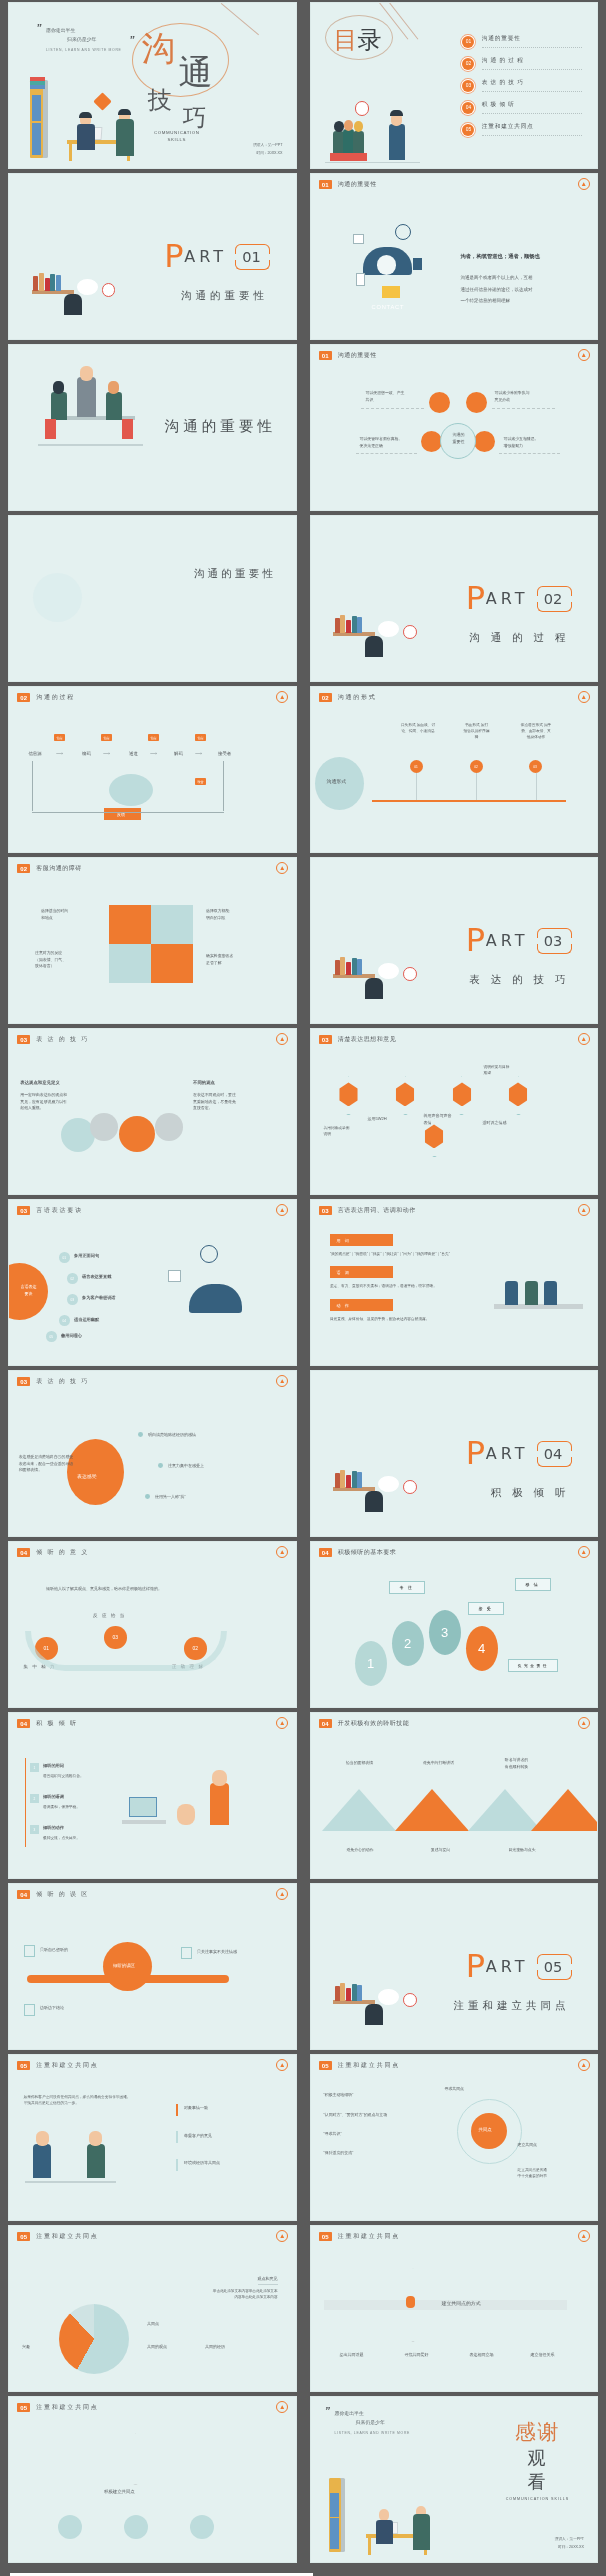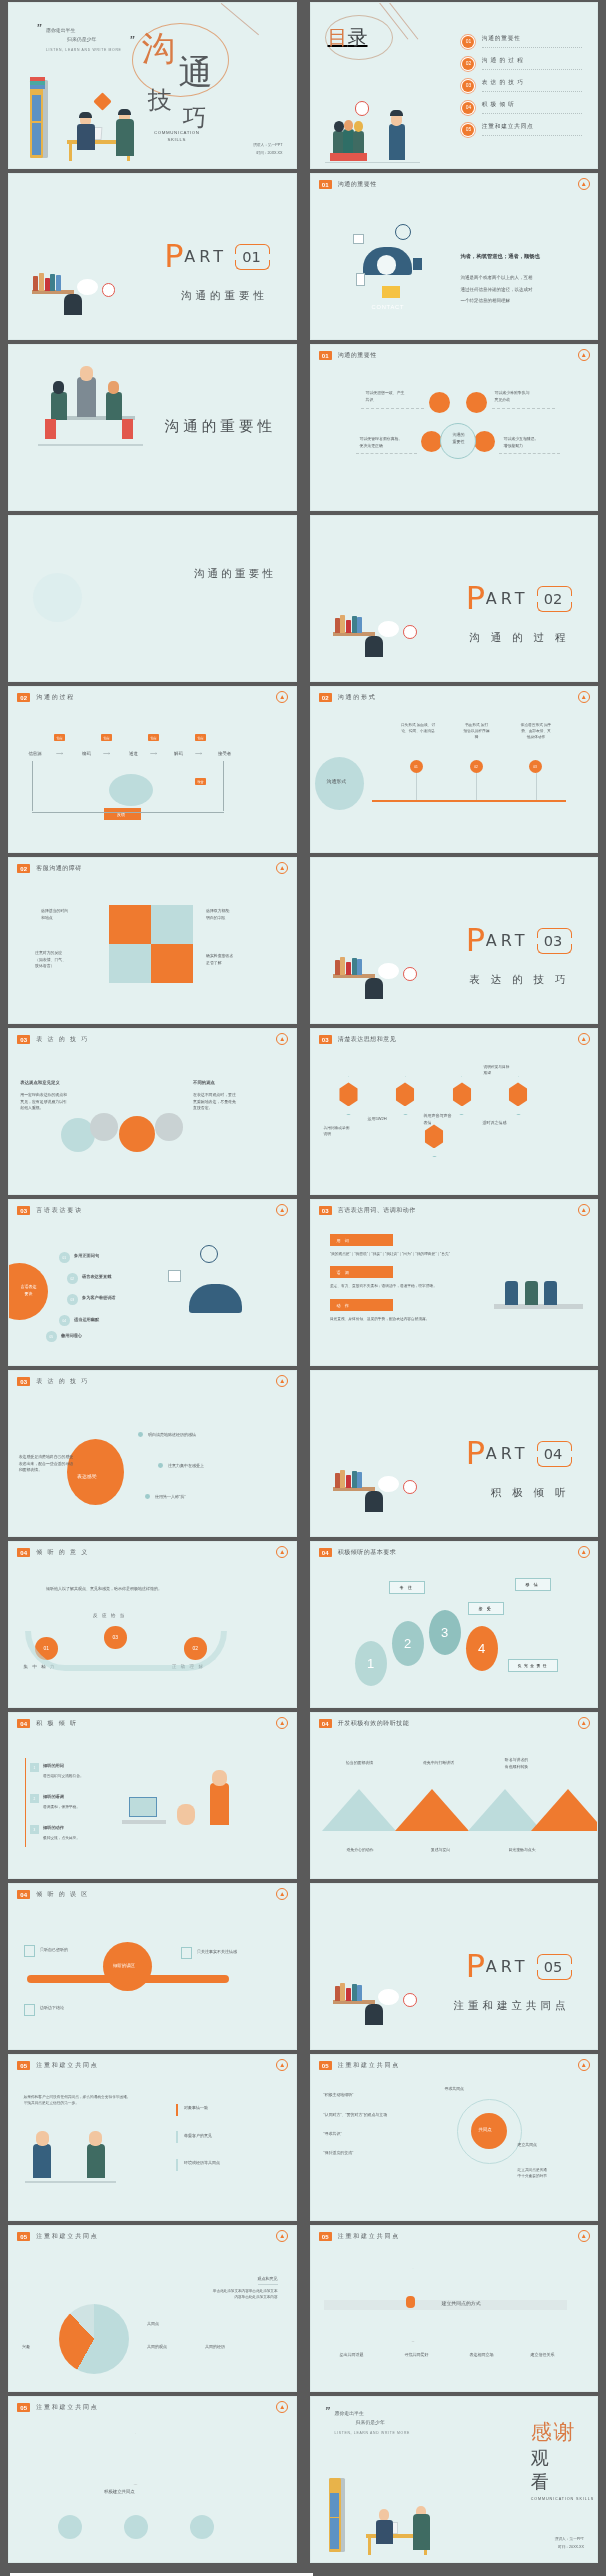--- a/index.html
+++ b/index.html
@@ -37,21 +37,21 @@
   .qmark { position:absolute; font-size:10.5px; color:#55595c; font-weight:bold; font-style:italic; }
   .ts-big { position:absolute; right:13px; top:14.6px; width:146px; height:121px; }
   .ts-c1 { font-size:34px; color:#d97b45; position:absolute; left:4.9px; top:8px; font-family:"DejaVu Sans", sans-serif; }
   .ts-c2 { font-size:34px; color:#55595c; position:absolute; left:42px; top:32px; font-family:"DejaVu Sans", sans-serif; }
   .ts-c3 { font-size:24px; color:#55595c; position:absolute; left:11.3px; top:66px; font-family:"DejaVu Sans", sans-serif; }
   .ts-c4 { font-size:24px; color:#55595c; position:absolute; left:46px; top:84px; font-family:"DejaVu Sans", sans-serif; }
   .ts-ring { position:absolute; left:-4.9px; top:4.9px; width:97px; height:74px; border:1.1px solid #dfa77e; border-radius:50%; }
   .ts-en2 { position:absolute; left:11.3px; top:112px; font-size:4.4px; letter-spacing:0.6px; color:#55595c; text-align:center; width:58px; line-height:1.5;}
   .ts-meta { position:absolute; right:13px; bottom:9.7px; text-align:right; font-size:3.7px; color:#5d6568; line-height:2.1; }
   
-  .toc-title { position:absolute; left:17px; top:21px; font-size:20px;text-decoration:underline; }
+  .toc-title { position:absolute; left:23px; top:21px; font-size:24px; }
   .toc-title .a { color:#d97b45; }
   .toc-title .b { color:#3d4245; }
   .toc-ring { position:absolute; left:14.6px; top:11.3px; width:68px; height:45px; border:0.9px solid #cfb9a6; border-radius:50%; }
   .toc-list { position:absolute; right:14.6px; top:27.5px; width:120px; }
   .toc-row { display:flex; align-items:center; gap:7.3px; height:22px; }
   .toc-badge {
     width:12px; height:12px; border-radius:50%; background:#ef7a2f; color:#fff;
     font-size:4.9px; display:flex; align-items:center; justify-content:center; flex:0 0 auto;
     box-shadow:0 0 0 1.1px #fff, 0 0 0 1.9px #f0a379;
   }
@@ -82,21 +82,21 @@
   
   .circ { position:absolute; border-radius:50%; }
   .rect { position:absolute; }
   .txt { position:absolute; color:#55595c; line-height:1.6; }
   .dotline { position:absolute; border-top:0.8px dashed #bcc8c8; }
   .chip { position:absolute; background:#ef7a2f; color:#fff; font-size:3.2px; padding:1.2px 2.4px; border-radius:0.8px; }
   .hex { position:absolute; background:#ef7a2f; clip-path: polygon(50% 0%,93% 25%,93% 75%,50% 100%,7% 75%,7% 25%); }
   .hexo { position:absolute; border:1px solid #9ecbcb; clip-path: polygon(50% 0%,93% 25%,93% 75%,50% 100%,7% 75%,7% 25%); }
   .bar { position:absolute; background:#ef7a2f; color:#fff; font-size:4px; display:flex; align-items:center; padding-left:6.5px; letter-spacing:1.6px;}
   
-  .th-big { position:absolute; right:3px; top:21px; text-align:left; }
+  .th-big { position:absolute; right:28px; top:21px; text-align:center; }
   .th-1 { font-size:21px; color:#d97b45; letter-spacing:1.6px; }
   .th-2 { font-size:18px; color:#4c5154; letter-spacing:1.6px; }
   .th-3 { font-size:18px; color:#4c5154; letter-spacing:1.6px; }
   .th-en { font-size:3.7px; letter-spacing:0.9px; color:#55595c; margin-top:2.4px; }
   
   .footer { width:607px; background:#5a5a5a; padding:8px 9.7px 11.3px 9.7px; }
   .fcard { width:303px; background:#fff; }
   .flogo { padding:22.7px 0 11.3px 0; text-align:center; }
 </style>
 </head>

